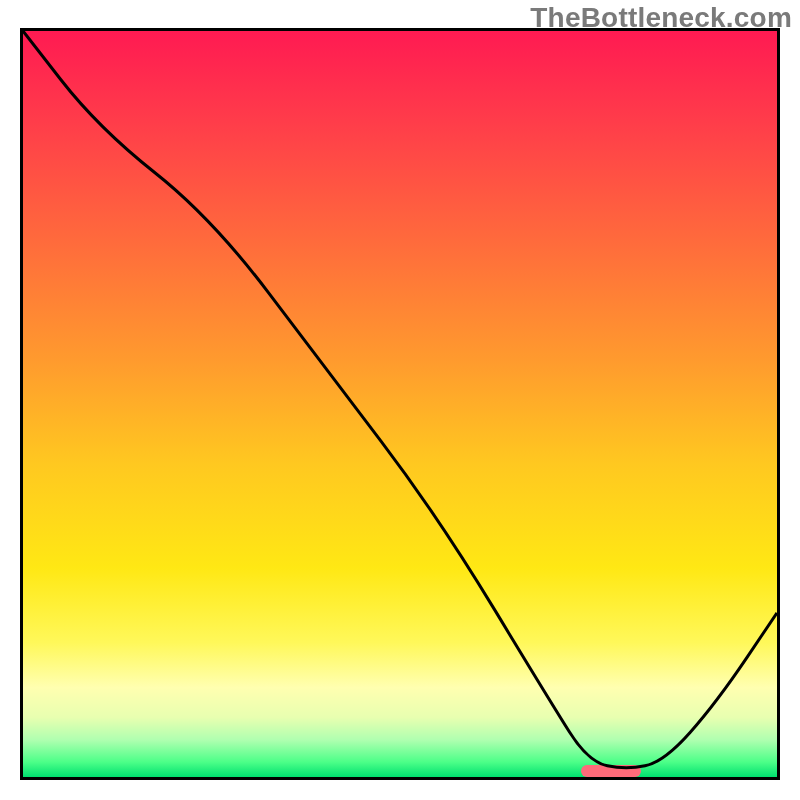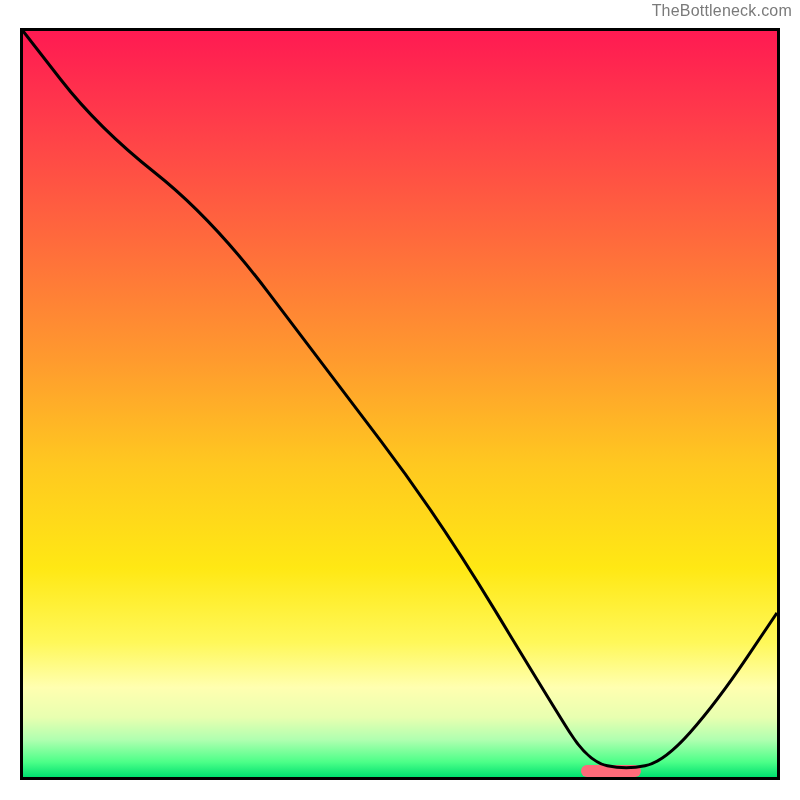--- a/index.html
+++ b/index.html
@@ -13,22 +13,22 @@
   .container {
     position: relative;
     width: 800px;
     height: 800px;
   }
   .watermark {
     position: absolute;
     top: 2px;
     right: 8px;
     font-family: Arial, Helvetica, sans-serif;
-    font-size: 16px;
-    font-weight: normal;
+    font-size: 28px;
+    font-weight: bold;
     color: #7a7a7a;
     letter-spacing: 0.2px;
     margin-left: 34px;
   }
   .plot {
     position: absolute;
     left: 20px;
     top: 28px;
     width: 760px;
     height: 752px;

